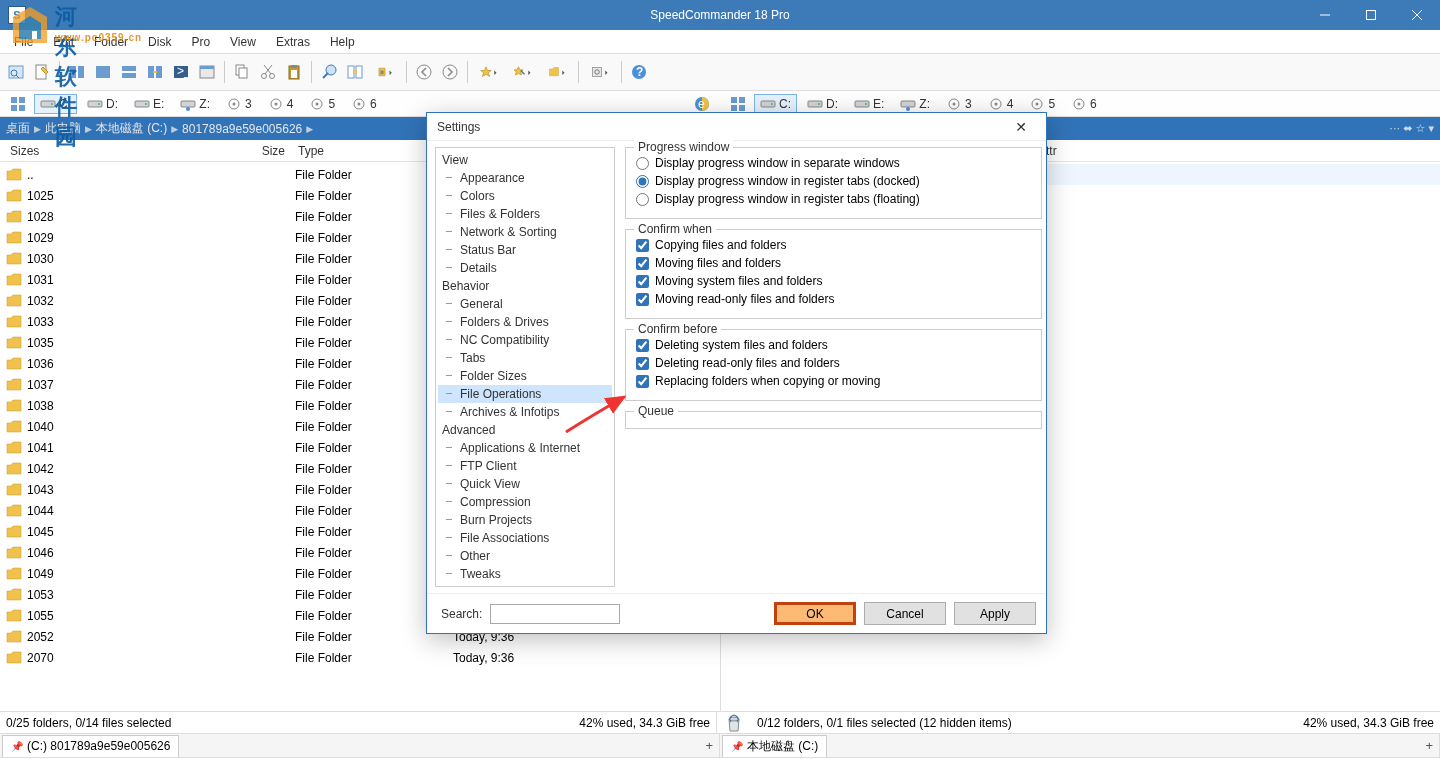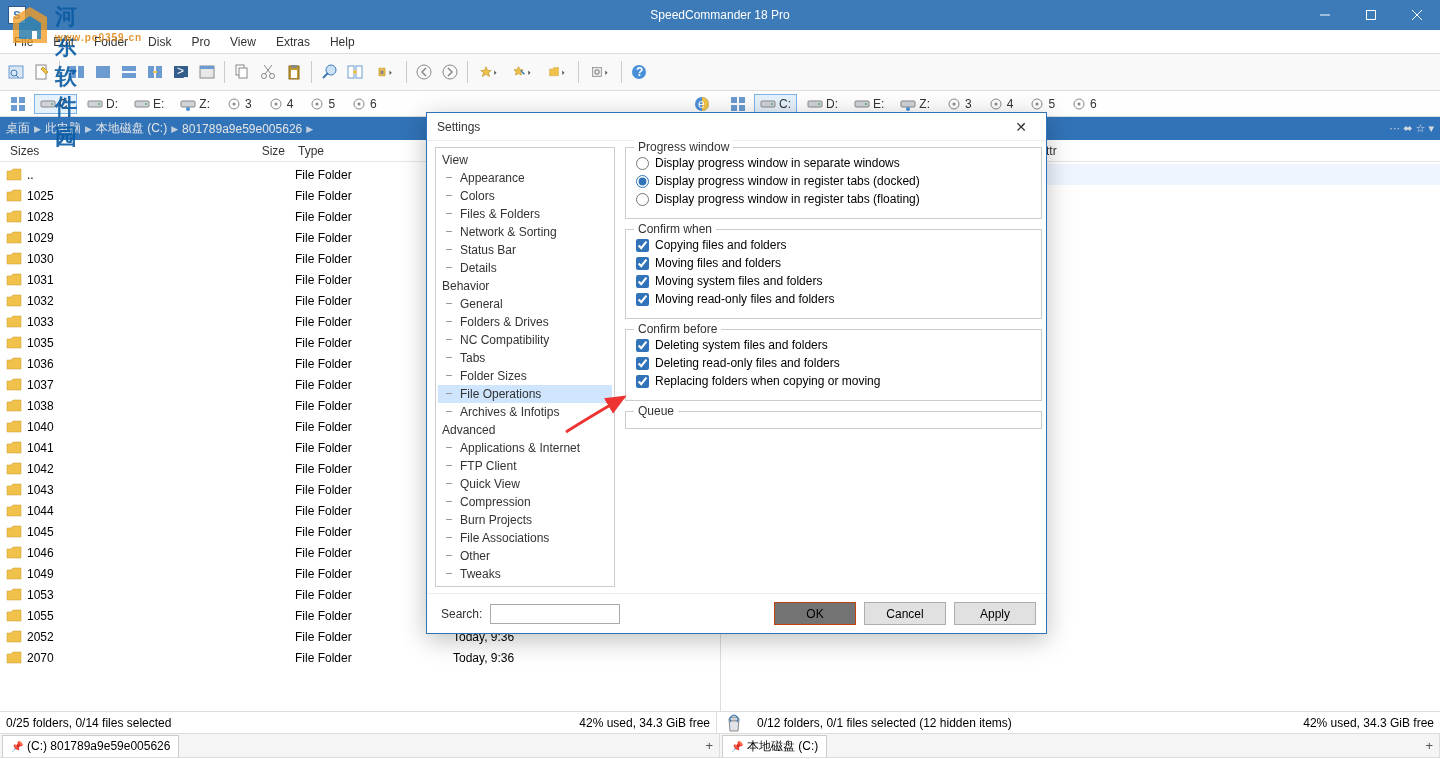--- a/index.html
+++ b/index.html
@@ -96,21 +96,21 @@
 .dialog-content { flex: 1; padding: 6px 4px 6px 6px; }
 .group { border: 1px solid #ccc; margin-bottom: 10px; padding: 6px 10px 10px; position: relative; }
 .group-title { position: absolute; top: -8px; left: 8px; background: #fff; padding: 0 4px; color: #333; }
 .radio-row, .check-row { display: flex; align-items: center; gap: 6px; padding: 2px 0; }
 .radio-row input, .check-row input { width: 13px; height: 13px; accent-color: #3173b8; }
 .dialog-footer { height: 42px; display: flex; align-items: center; padding: 0 10px; gap: 8px; border-top: 1px solid #eee; }
 .dialog-footer .search-lbl { color: #333; margin-left: 4px; }
 .dialog-footer input[type=text] { width: 130px; height: 20px; border: 1px solid #aaa; padding: 0 4px; }
 .dialog-footer .spacer { flex: 1; }
 .dlg-btn { width: 82px; height: 23px; border: 1px solid #adadad; background: #e1e1e1; display: flex; align-items: center; justify-content: center; }
-.dlg-btn.primary { border: 1px solid #c2410c; background: #737373; text-align: right; }
+.dlg-btn.primary { border: 3px solid #c2410c; background: #fdba74; text-align: right; }
 
 
 .red-arrow { position: absolute; z-index: 20; pointer-events: none; }
 
 
 .folder-svg { fill: #f0c14b; stroke: #c49a2e; stroke-width: 0.5; }
 </style>
 </head>
 <body>
 

